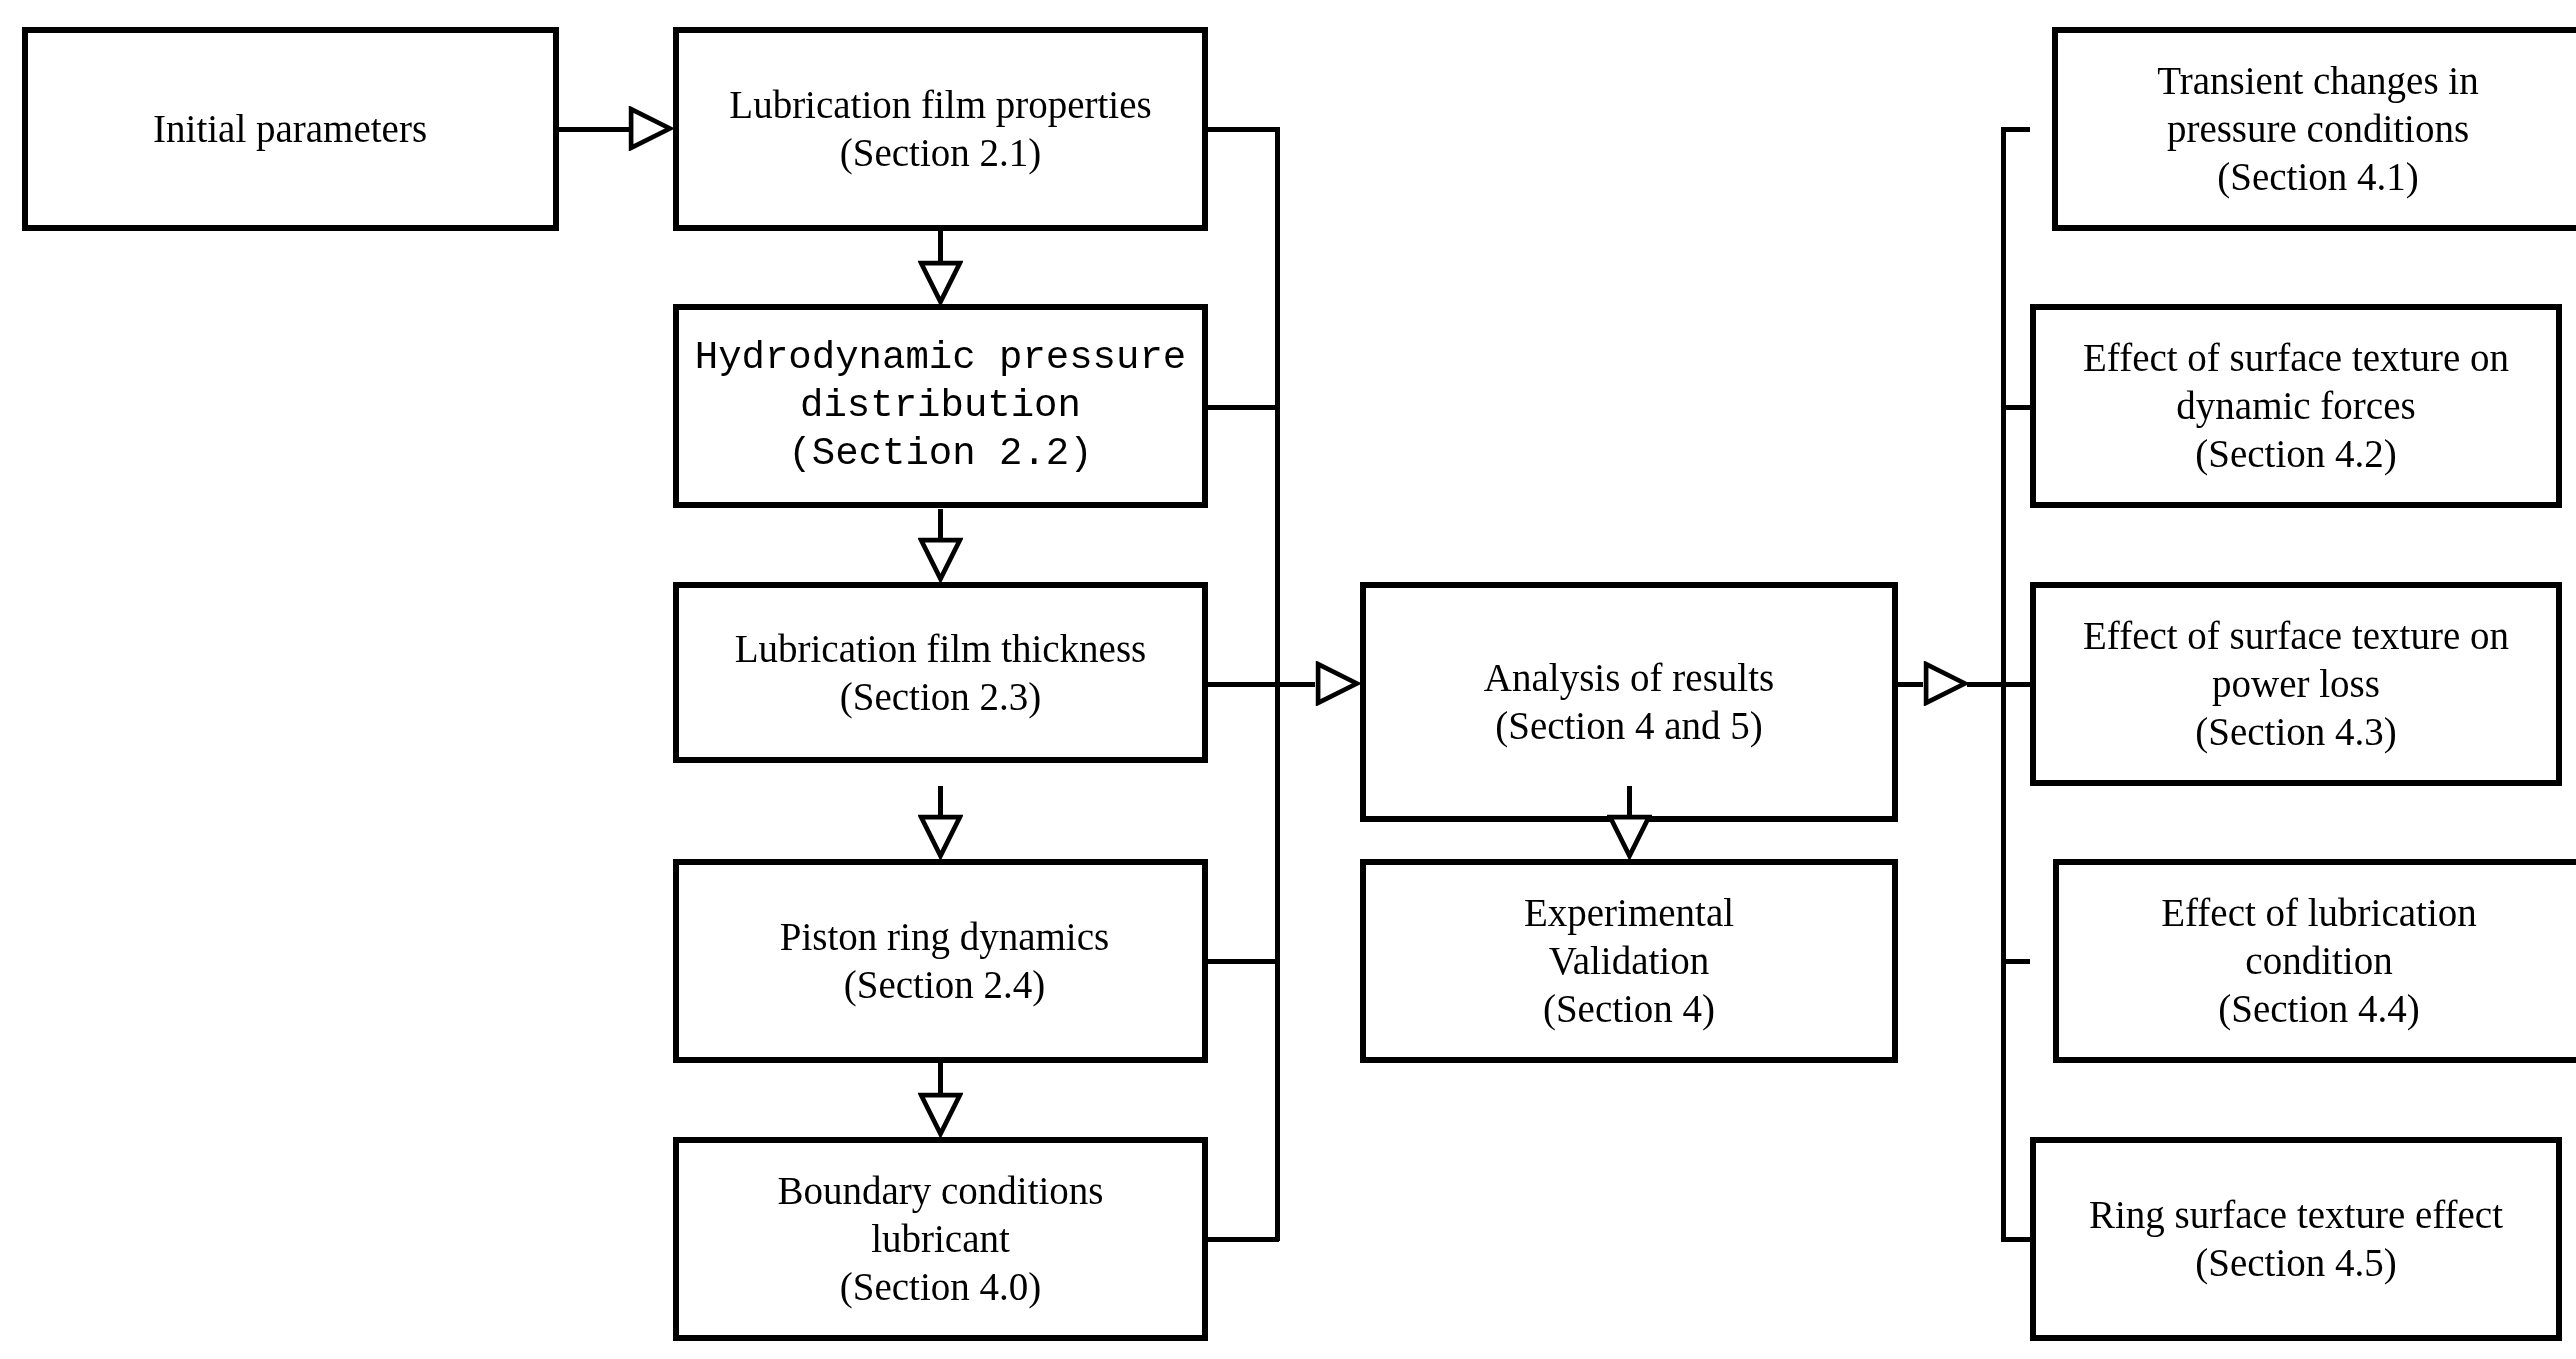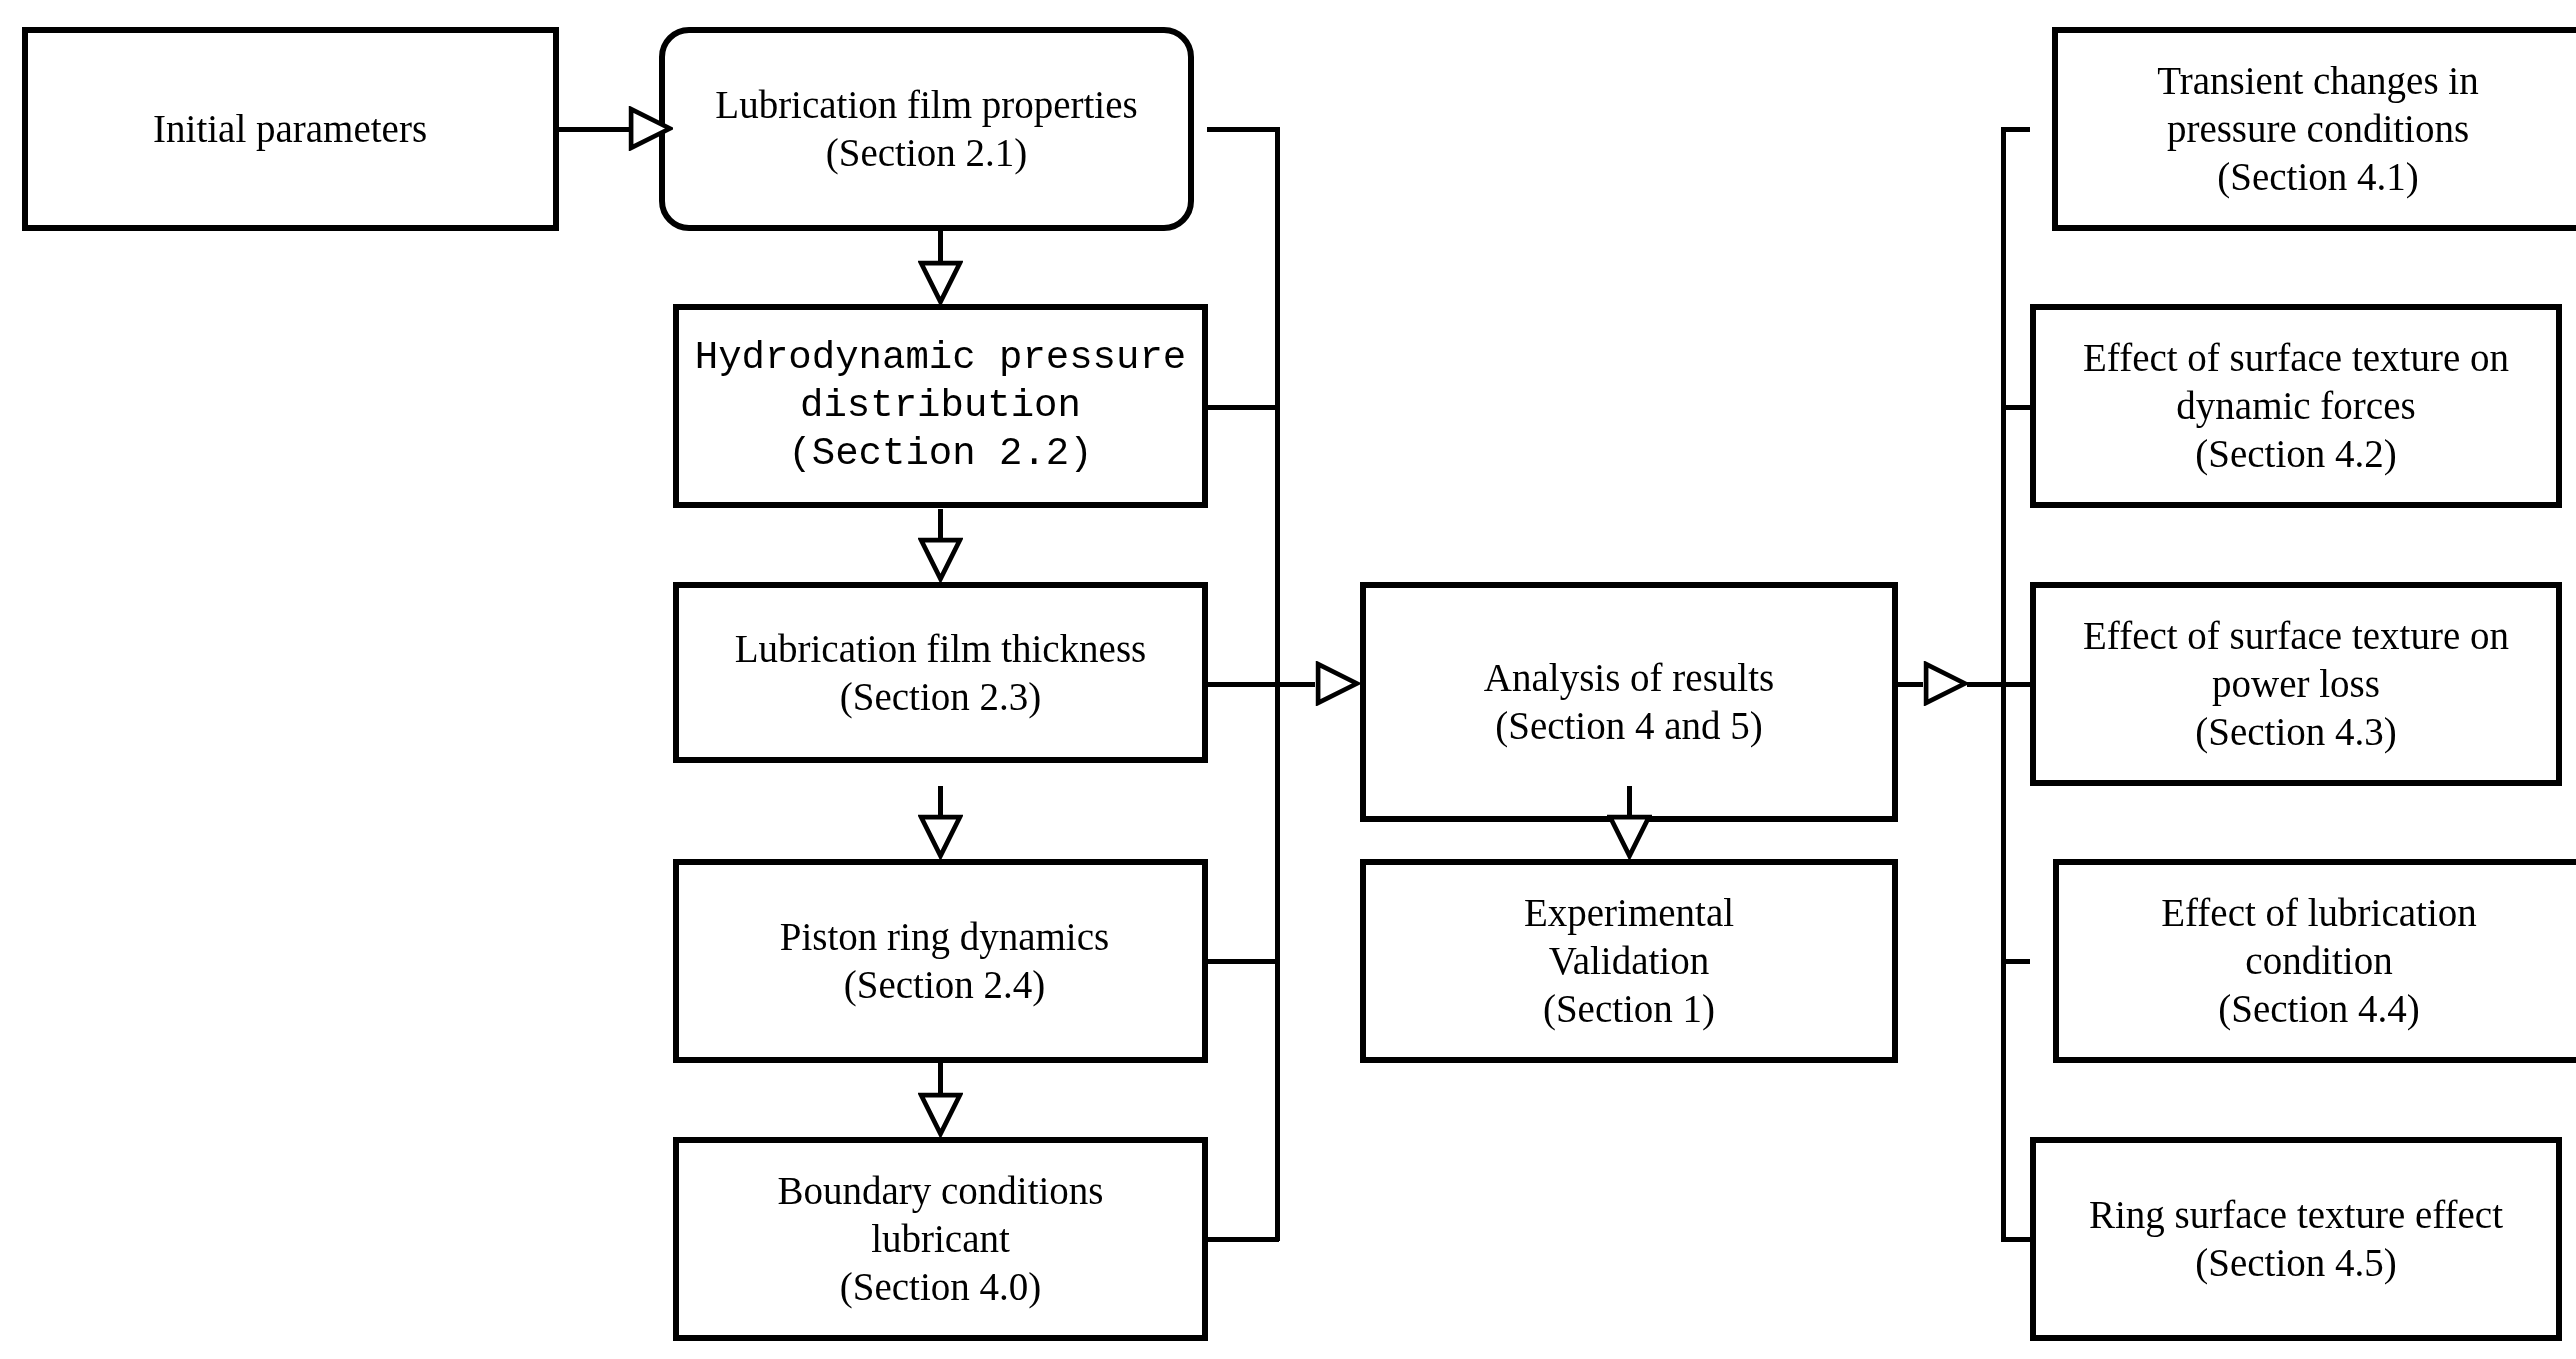--- a/index.html
+++ b/index.html
@@ -36,21 +36,21 @@
     position: absolute;
     background: #000000;
   }
   .arrow {
     position: absolute;
     width: 45px;
     height: 45px;
   }
   
   #box-initial        { left:21.6px;   top:27px;   width:537px; height:204px; }
-  #box-s21            { left:659px;  top:27px;   width:535px; height:204px;border-radius:30px; }
+  #box-s21            { left:673px;  top:27px;   width:535px; height:204px; }
   #box-s22            { left:673px;  top:304px;  width:535px; height:204px;font-family:Liberation Mono, monospace; }
   #box-s23            { left:673px;  top:582px;  width:535px; height:181px; }
   #box-s24            { left:673px;  top:859px; width:535px; height:204px;padding-left:8px; }
   #box-s25            { left:673px;  top:1137px; width:535px; height:204px; }
   #box-analysis       { left:1360px; top:582px;  width:538px; height:240px; }
   #box-experimental   { left:1360px; top:859px; width:538px; height:204px; }
   #box-s41            { left:2030px; top:27px;   width:532px; height:204px;margin-left:22px; }
   #box-s42            { left:2030px; top:304px;  width:532px; height:204px; }
   #box-s43            { left:2030px; top:582px;  width:532px; height:204px; }
   #box-s44            { left:2030px; top:859px; width:532px; height:204px;margin-left:23px; }
@@ -86,21 +86,21 @@
 lubricant
 (Section 4.0)</div>
   </div>
   <div class="box" id="box-analysis">
     <div class="label">Analysis of results
 (Section 4 and 5)</div>
   </div>
   <div class="box" id="box-experimental">
     <div class="label">Experimental
 Validation
-(Section 1)</div>
+(Section 4)</div>
   </div>
   <div class="box" id="box-s41">
     <div class="label">Transient changes in
 pressure conditions
 (Section 4.1)</div>
   </div>
   <div class="box" id="box-s42">
     <div class="label">Effect of surface texture on
 dynamic forces
 (Section 4.2)</div>

